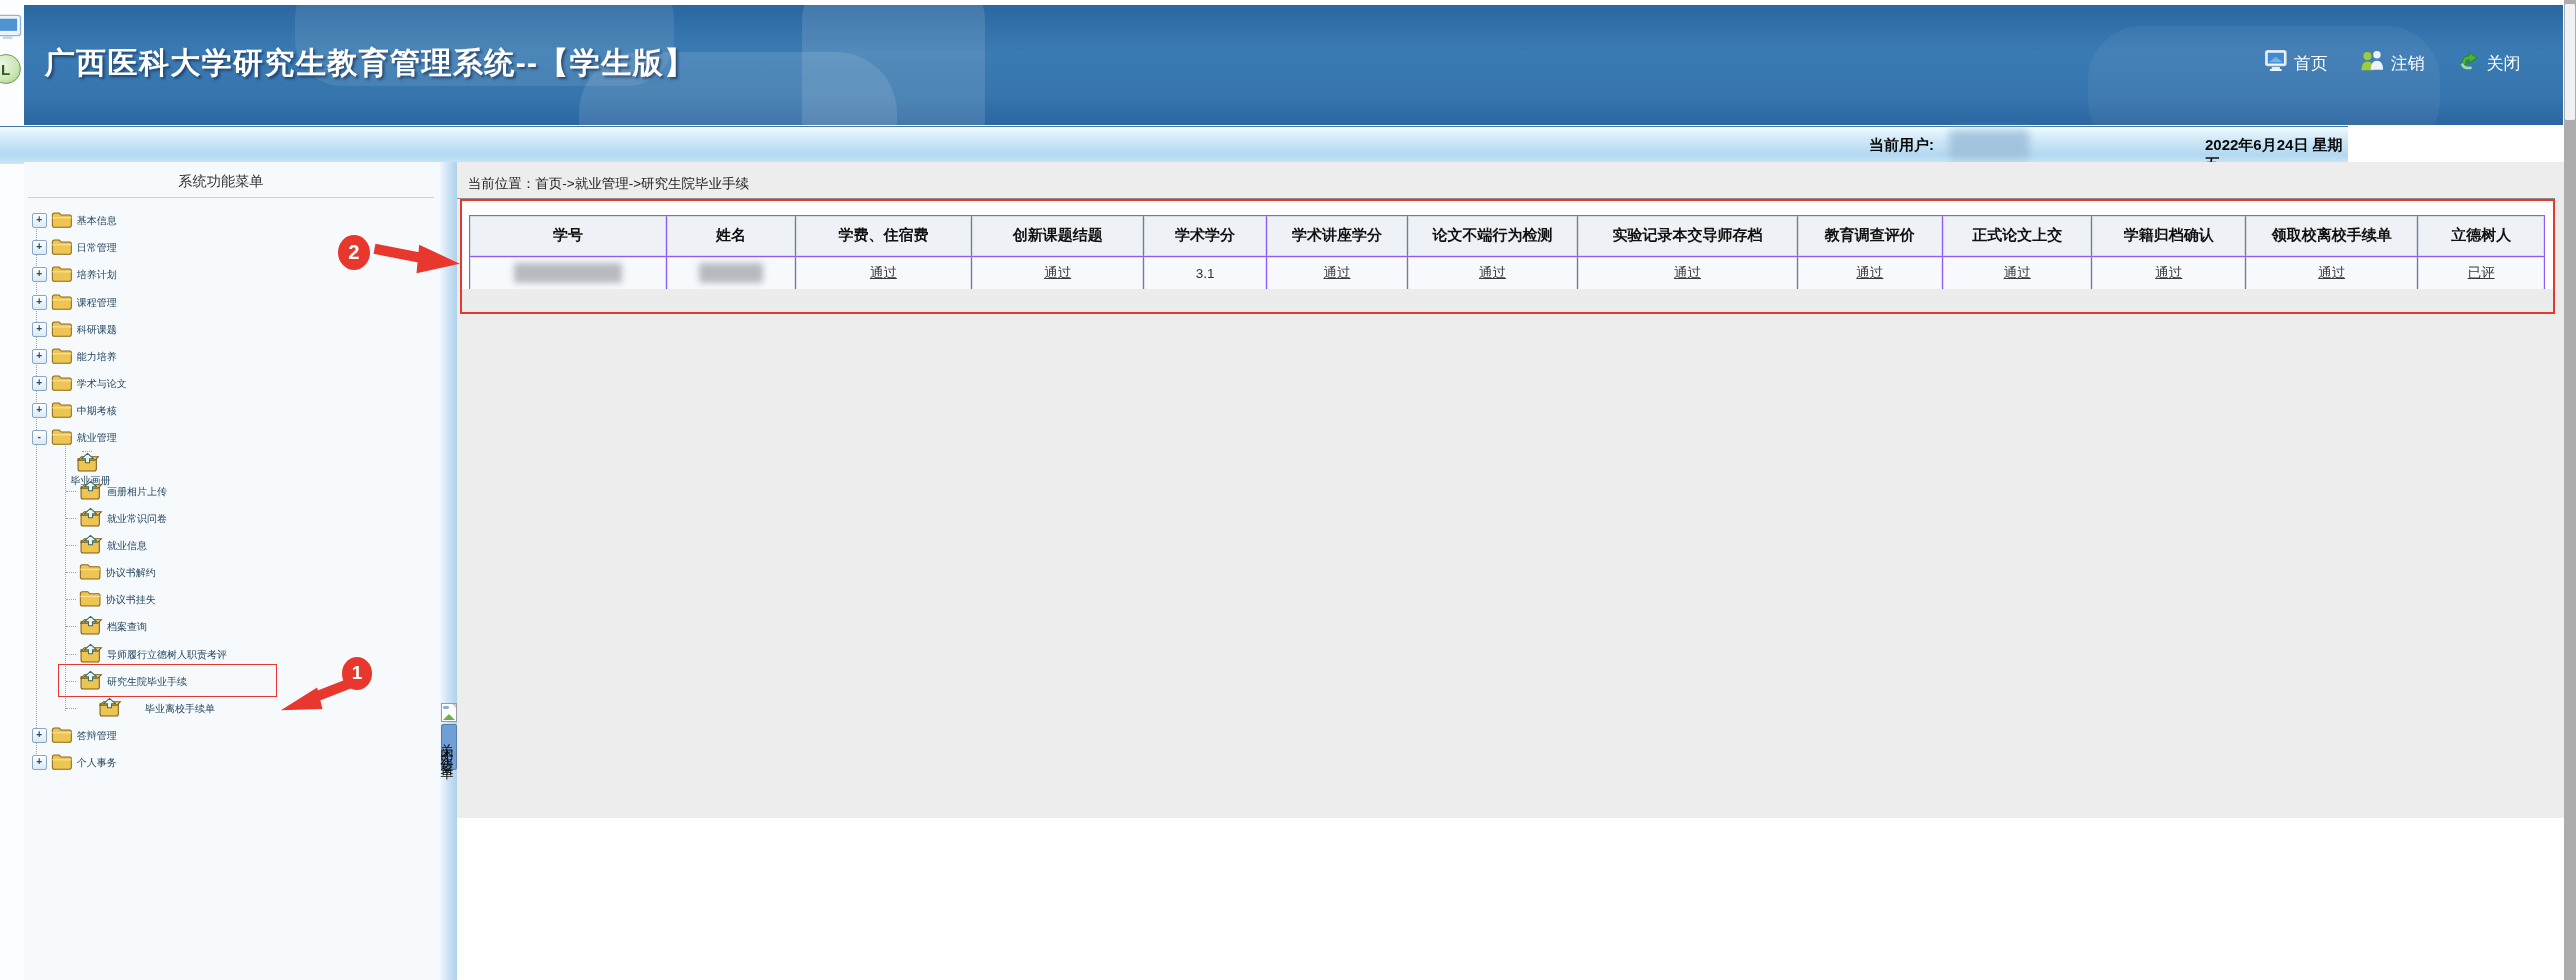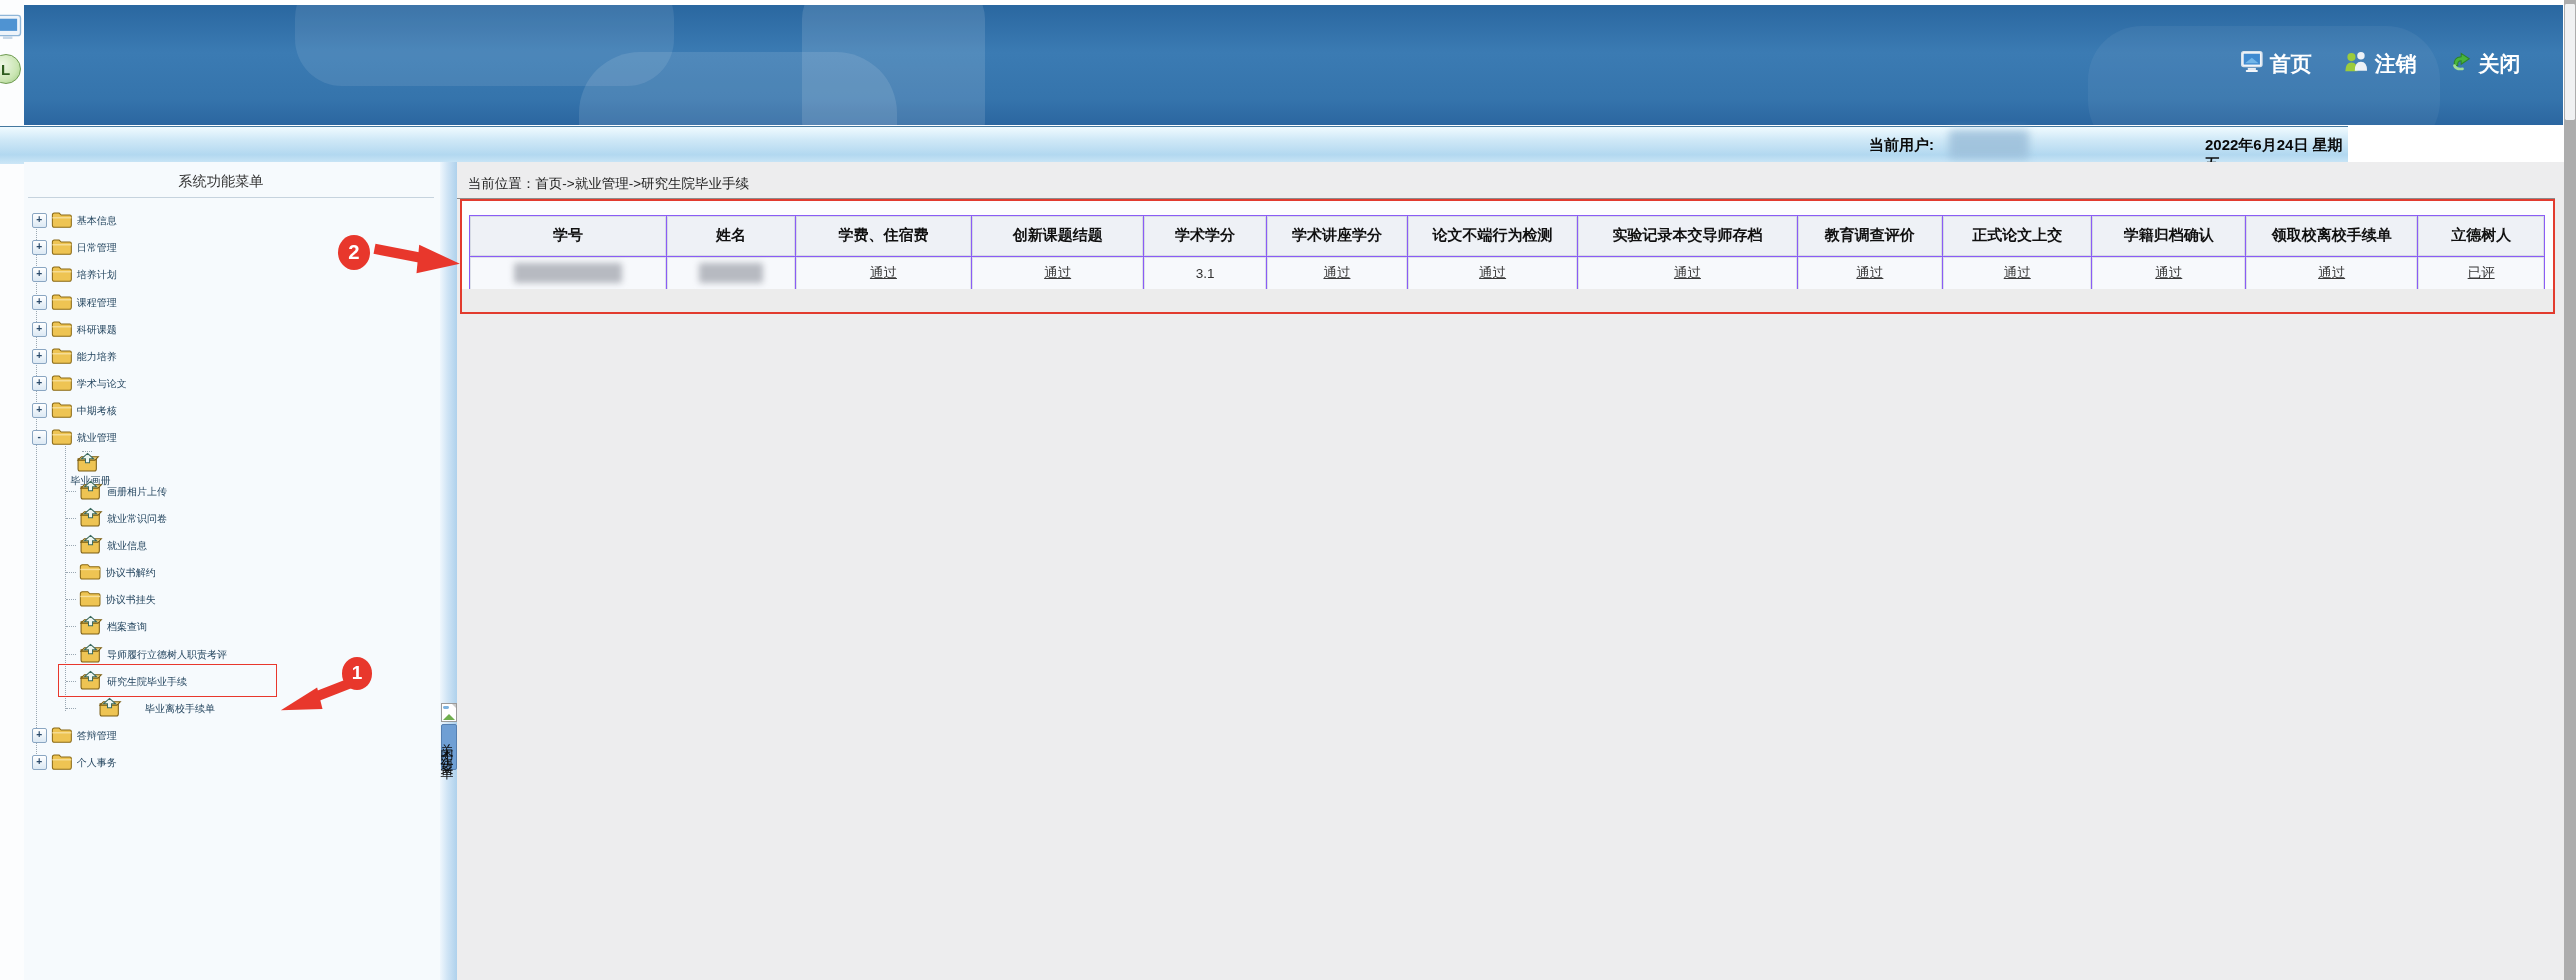--- a/index.html
+++ b/index.html
@@ -18,21 +18,21 @@
     border:1.4px solid #6f9b52;color:#2e5d1f;font-weight:bold;font-size:15px;
     display:flex;align-items:center;justify-content:center;}
 
   
   #blueHeader{left:24.4px;top:5.4px;width:2539px;height:120px;overflow:hidden;
     background:linear-gradient(180deg,#2a67a0 0%,#3b7bb3 40%,#3574ac 78%,#2b66a0 100%);}
   .blob{position:absolute;background:rgba(255,255,255,0.09);}
   #pageTitle{position:absolute;left:20.3px;top:38px;font-size:30px;font-weight:bold;color:#ffffff;
     letter-spacing:1.4px;text-shadow:2px 2px 2.7px rgba(0,10,40,.5);white-space:nowrap;}
   #headerLinks{position:absolute;right:43px;top:45px;display:flex;gap:32.5px;}
-  .hlink{display:flex;align-items:center;gap:6.1px;color:#ffffff;font-size:21px;cursor:pointer;white-space:nowrap;font-weight:bold;}
+  .hlink{display:flex;align-items:center;gap:6.1px;color:#ffffff;font-size:17px;cursor:pointer;white-space:nowrap;}
 
   
   #userBar{left:0;top:126px;width:2348px;height:37px;
     border-top:1.4px solid #44789f;
     background:linear-gradient(180deg,#f0fbff 0%,#cfe8f7 35%,#b2d8f0 75%,#cde7f7 100%);}
   #userBar .ub-label{position:absolute;left:1869px;top:8.8px;font-size:15px;font-weight:bold;color:#0a0a0a;}
   #userBar .ub-redact{position:absolute;left:1949px;top:3.4px;width:80px;height:28.4px;background:#9cbfda;
     border-radius:4.1px;filter:blur(4.1px);opacity:.85;}
   #userBar .ub-date{position:absolute;left:2205px;top:8.8px;font-size:15px;font-weight:bold;color:#0a0a0a;}
 
@@ -57,21 +57,21 @@
   #collapseTab{left:441px;top:703px;width:15.6px;cursor:pointer;}
   #tabImg{width:15.6px;height:19px;background:#fff;border:0.7px solid #9a9a9a;box-sizing:border-box;position:relative;overflow:hidden;}
   #tabImg .sky{position:absolute;left:1.4px;top:2px;width:5.4px;height:3.4px;background:#7db3e0;border-radius:1.4px;}
   #tabImg .hill{position:absolute;left:0.7px;bottom:1.4px;width:0;height:0;border-left:6.1px solid transparent;border-right:6.1px solid transparent;border-bottom:6.8px solid #6fae4e;}
   #tabImg .fold{position:absolute;right:0;top:0;width:0;height:0;border-left:4.7px solid transparent;border-top:4.7px solid #c9c9c9;}
   #tabBody{margin-top:2px;width:15.6px;background:#6f9fd4;border-radius:2px;border:0.7px solid #557fb0;box-sizing:border-box;
     writing-mode:vertical-rl;text-orientation:upright;letter-spacing:4.7px;
     color:#0c0c0c;font-size:13px;padding:8.1px 0;text-align:center;}
 
   
-  #content{left:457px;top:162px;width:2107px;height:818px;background:#ededee;}
+  #content{left:457px;top:162px;width:2107px;height:656px;background:#ededee;}
   #breadcrumb{position:absolute;left:10.8px;top:13px;font-size:13.5px;color:#1c1c1c;}
   #bcRule{position:absolute;left:0;top:36px;width:2098px;border-top:0.7px solid #8d8d8d;}
   #redBox{position:absolute;left:2.7px;top:37px;width:2091px;height:111px;border:2px solid #e23b2e;background:#fdfdfe;box-sizing:content-box;}
   #boxBottom{position:absolute;left:0;bottom:0;width:100%;height:23px;background:#ececec;}
   #gradTable{position:absolute;left:7.4px;top:13.5px;width:2076px;border-collapse:separate;border-spacing:1.4px;background:#8b5cf6;table-layout:fixed;}
   #gradTable th{background:#eef1f6;border:0.7px solid #d6dbe4;height:38px;font-size:15px;font-weight:bold;color:#101010;
     text-align:center;padding:0;white-space:nowrap;overflow:hidden;}
   #gradTable td{background:#f7f9fc;border:0.7px solid #dde1e9;height:31px;font-size:13.5px;color:#333;text-align:center;padding:0;}
   .cell-link{text-decoration:underline;color:#3a3a3a;cursor:pointer;}
   .redact{display:inline-block;height:20.3px;background:#b7bac1;border-radius:2px;filter:blur(3.4px);vertical-align:middle;}
@@ -98,20 +98,21 @@
     <rect x="16" y="33" width="14" height="4" fill="#c7d8e8"></rect>
   </svg>
   <div class="g-clock">L</div>
 </div>
 
 <div id="blueHeader" class="abs">
   <div class="blob" style="left:271px;top:-34px;width:379px;height:115px;border-radius:47px;"></div>
   <div class="blob" style="left:555px;top:47px;width:318px;height:149px;border-radius:61px;background:rgba(255,255,255,0.11);"></div>
   <div class="blob" style="left:778px;top:-27px;width:183px;height:183px;border-radius:41px;background:rgba(255,255,255,0.12);"></div>
   <div class="blob" style="left:2064px;top:20.3px;width:352px;height:129px;border-radius:54px;background:rgba(255,255,255,0.05);"></div>
+  <div id="pageTitle">广西医科大学研究生教育管理系统--【学生版】</div>
   <div id="headerLinks">
       <div class="hlink">
         <span><svg width="23" height="21.7" viewBox="0 0 34 32">
             <rect x="1" y="1" width="30" height="22" rx="3" fill="#f3f6fa" stroke="#d8e2ec" stroke-width="2"></rect>
             <rect x="4" y="4" width="24" height="16" fill="#3f8ad0"></rect>
             <path d="M6 18 L16 10 L26 18 Z" fill="#7fc0ef" opacity="0.8"></path>
             <rect x="10" y="25" width="12" height="3" fill="#e8eef5"></rect>
             <rect x="7" y="28" width="18" height="3" rx="1.5" fill="#f3f6fa"></rect>
           </svg></span>
         <span>首页</span>

